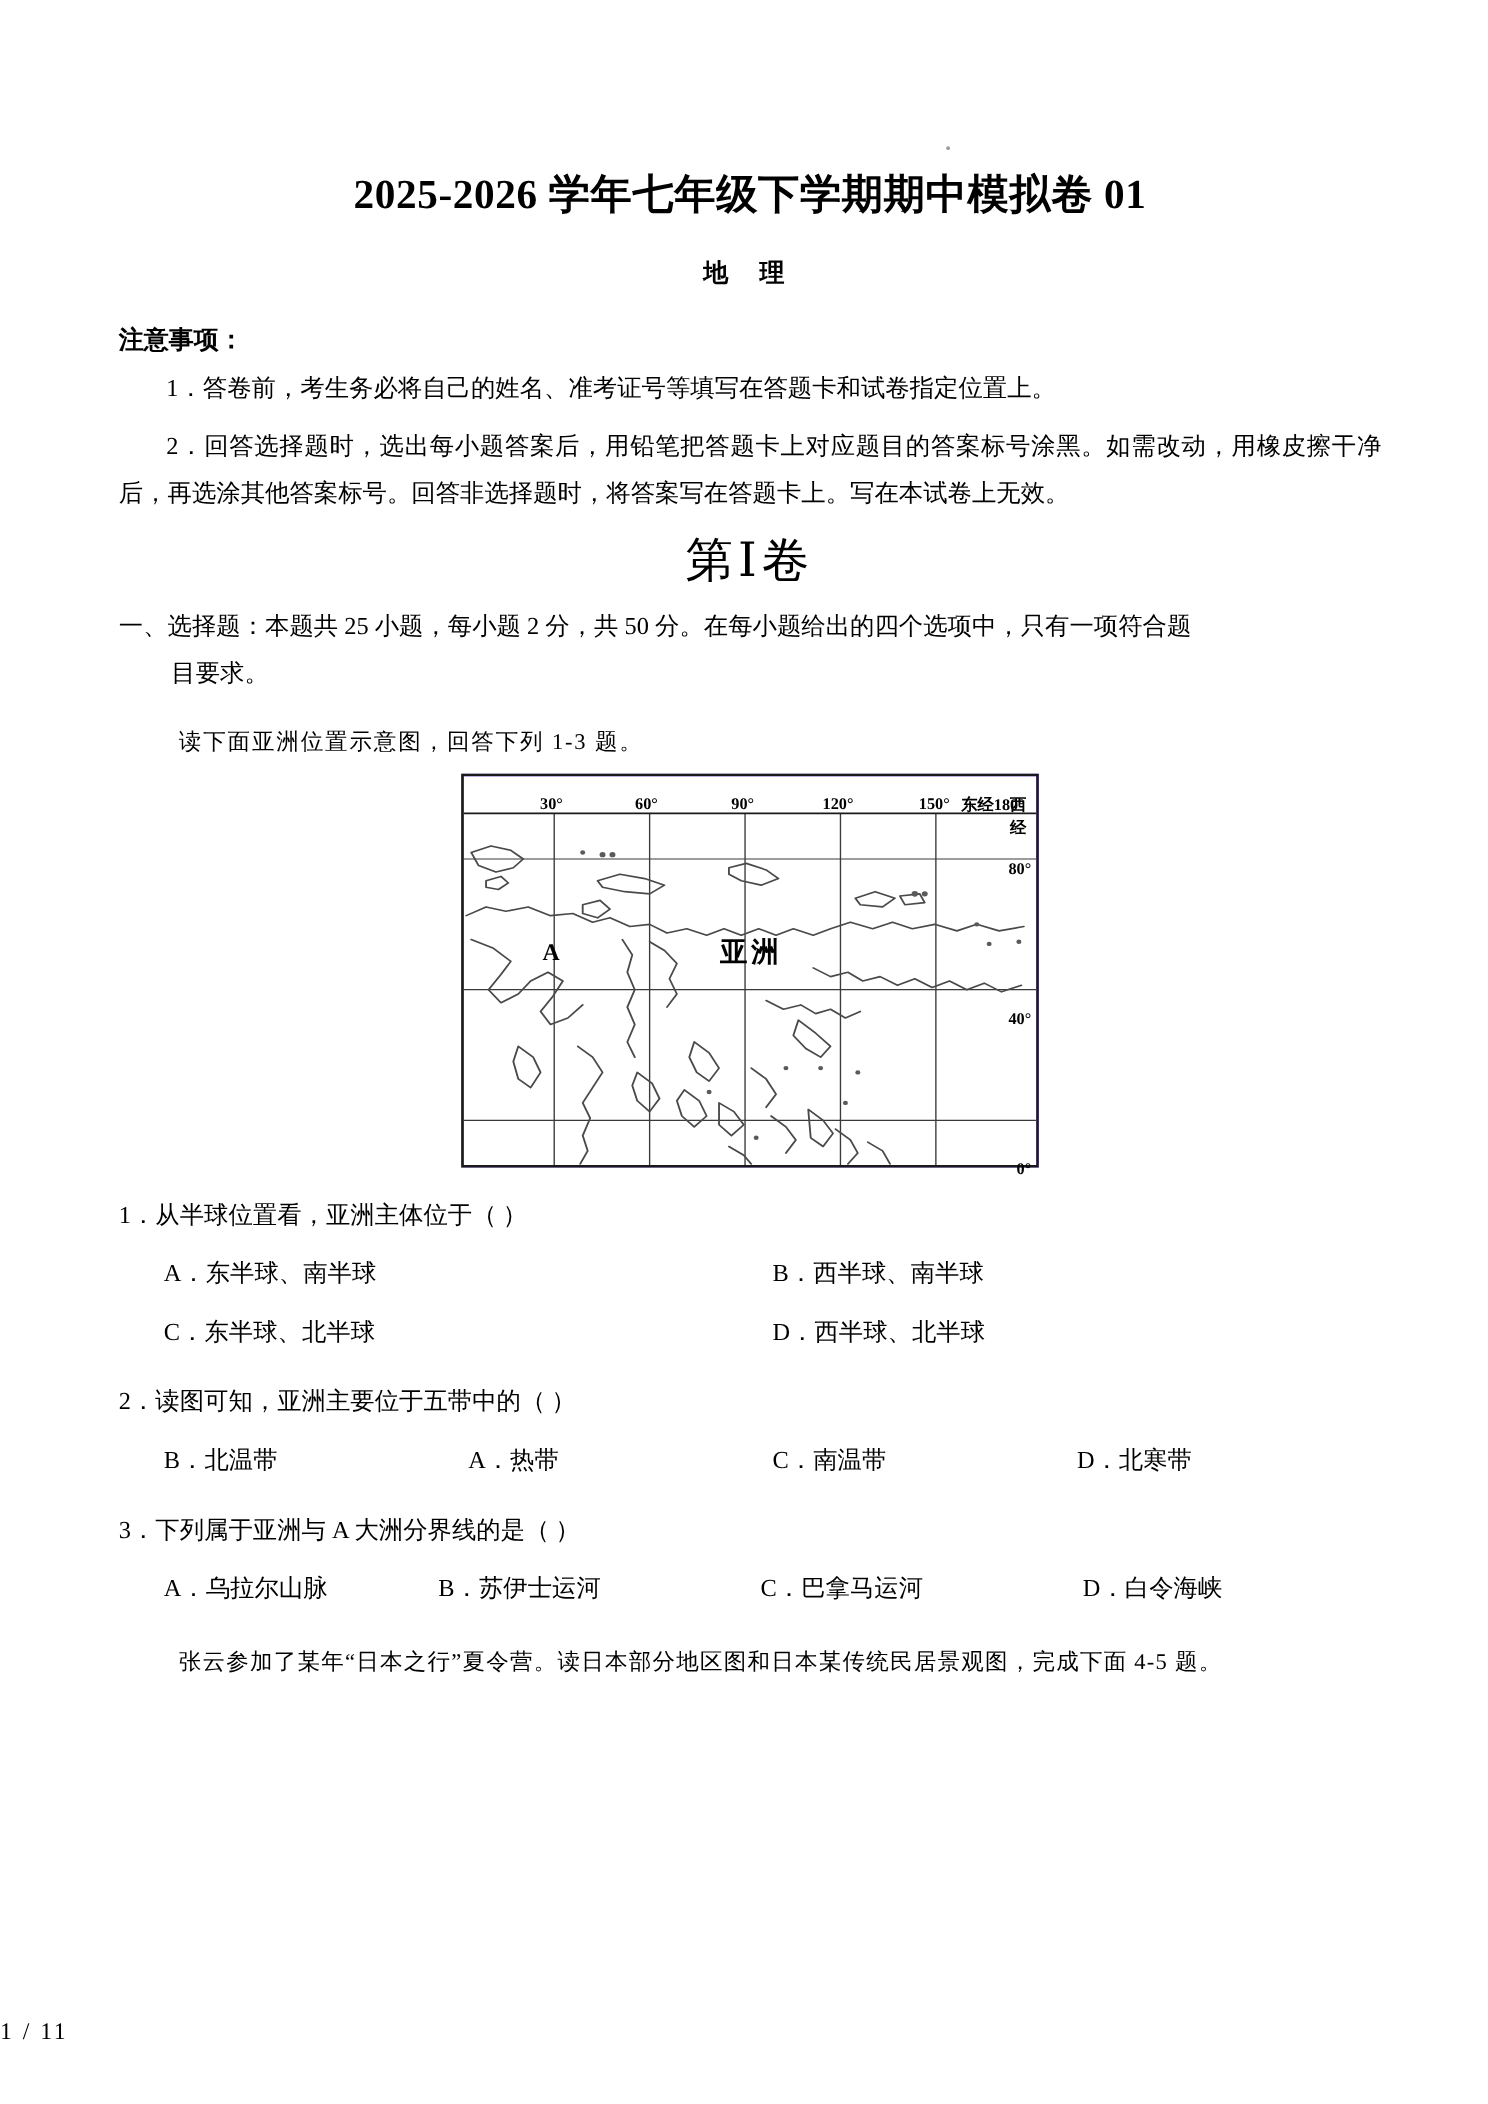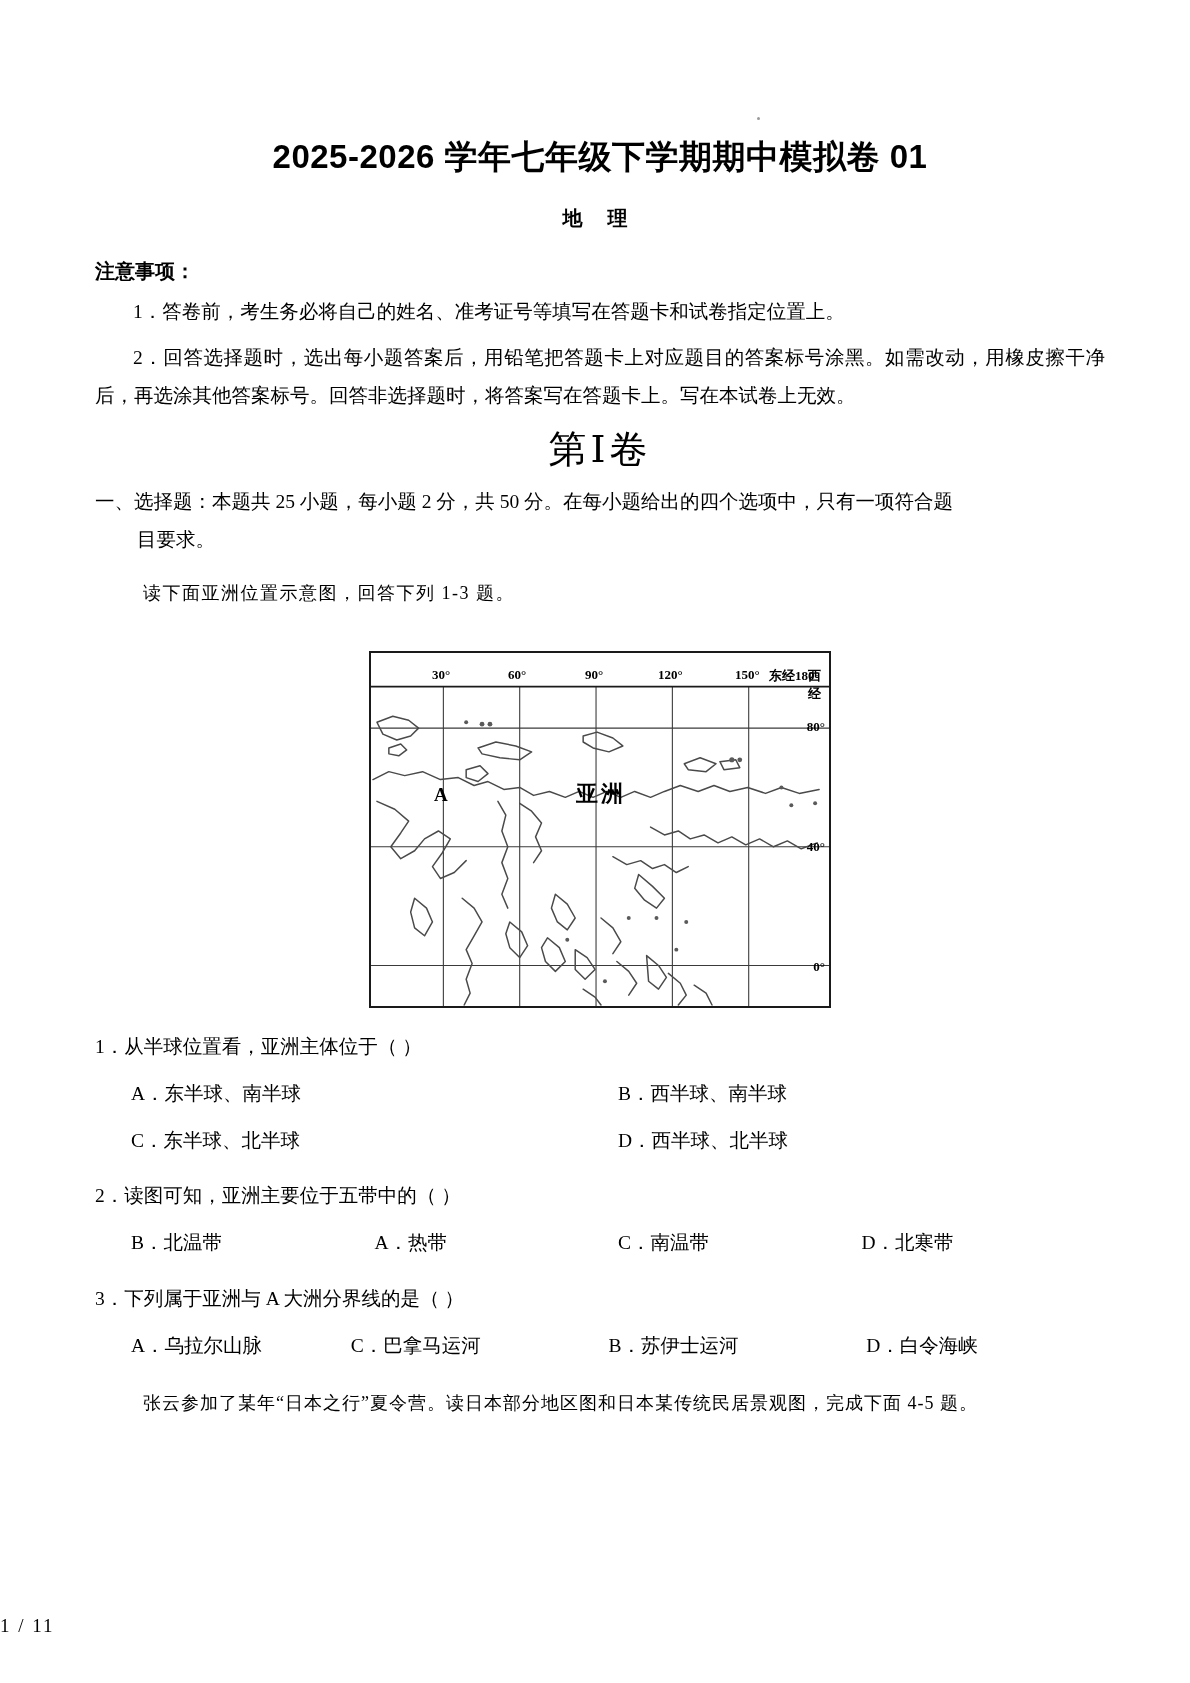--- a/index.html
+++ b/index.html
@@ -30,21 +30,21 @@
   }
 
   
   .doc-title {
     text-align: center;
     font-size: 33px;
     font-weight: 700;
     letter-spacing: 0.5px;
     margin-top: 136px;
     line-height: 1.25;
-    font-family: Liberation Sans, sans-serif;
+    font-family: Liberation Serif, serif;
   }
   .subject-title {
     text-align: center;
     font-size: 20px;
     font-weight: 700;
     margin-top: 28px;
     letter-spacing: 10px;
     font-family: "Liberation Serif", "DejaVu Serif", serif;
   }
   .exam-meta {
@@ -103,26 +103,25 @@
   }
 
   
   .figure-wrap {
     margin-top: 14px;
     display: flex;
     justify-content: center;
   }
   .map-box {
     width: 462px;
-    height: 357px;
+    height: 315px;
     border: 2px solid #1a1a1a;
     position: relative;
     background: #8b5cf6;
     box-sizing: border-box;
-    margin-top: 32px;
   }
   .map-svg { display: block; width: 100%; height: 100%; }
 
   
   .question {
     font-size: 19.5px;
     margin-top: 22px;
     line-height: 1.7;
   }
   .q-stem { display: block; }
@@ -300,22 +299,22 @@
         <div class="opt">A．热带</div>
         <div class="opt">C．南温带</div>
         <div class="opt">D．北寒带</div>
       </div>
     </div>
 
     <div class="question">
       <span class="q-stem">3．下列属于亚洲与 A 大洲分界线的是（    ）</span>
       <div class="opts four wide">
         <div class="opt">A．乌拉尔山脉</div>
+        <div class="opt">B．苏伊士运河</div>
         <div class="opt">C．巴拿马运河</div>
-        <div class="opt">B．苏伊士运河</div>
         <div class="opt">D．白令海峡</div>
       </div>
     </div>
 
     <div class="q-intro">张云参加了某年“日本之行”夏令营。读日本部分地区图和日本某传统民居景观图，完成下面 4-5 题。</div>
 
   </div>
 
   <div class="footer">1 / 11</div>
 

